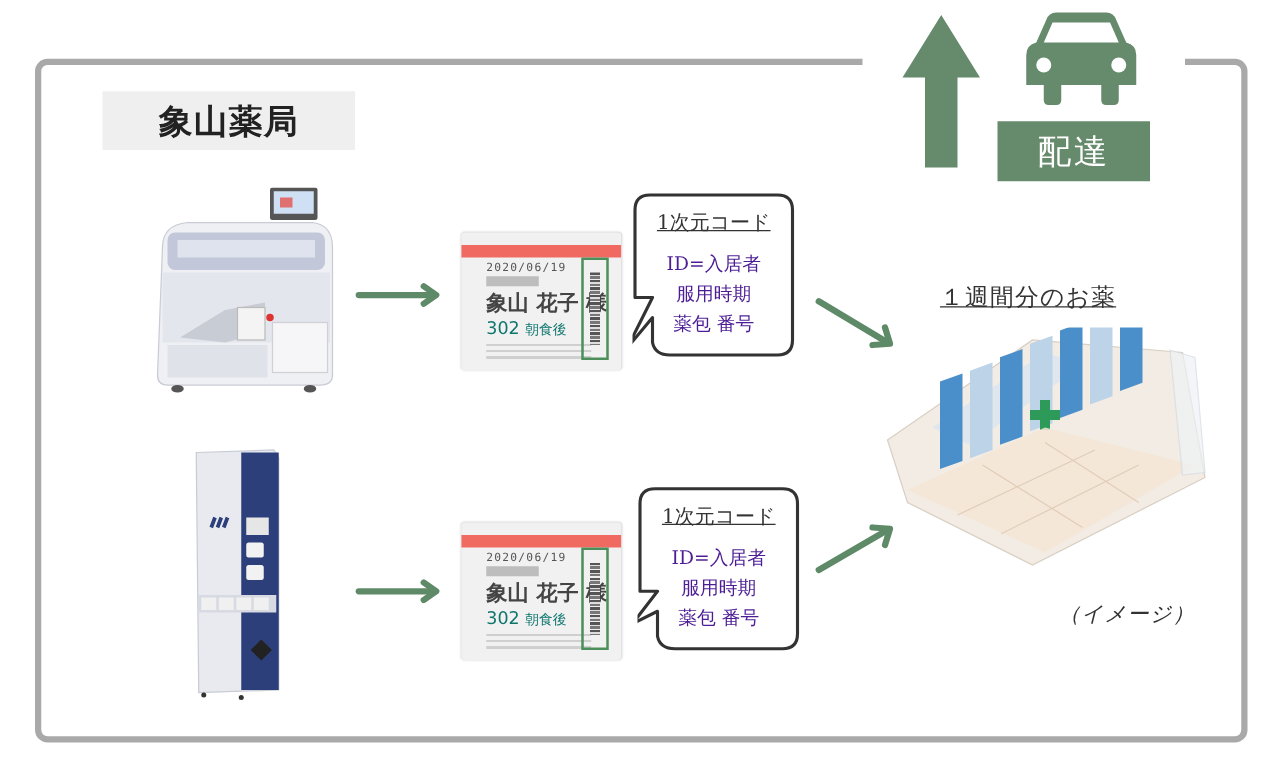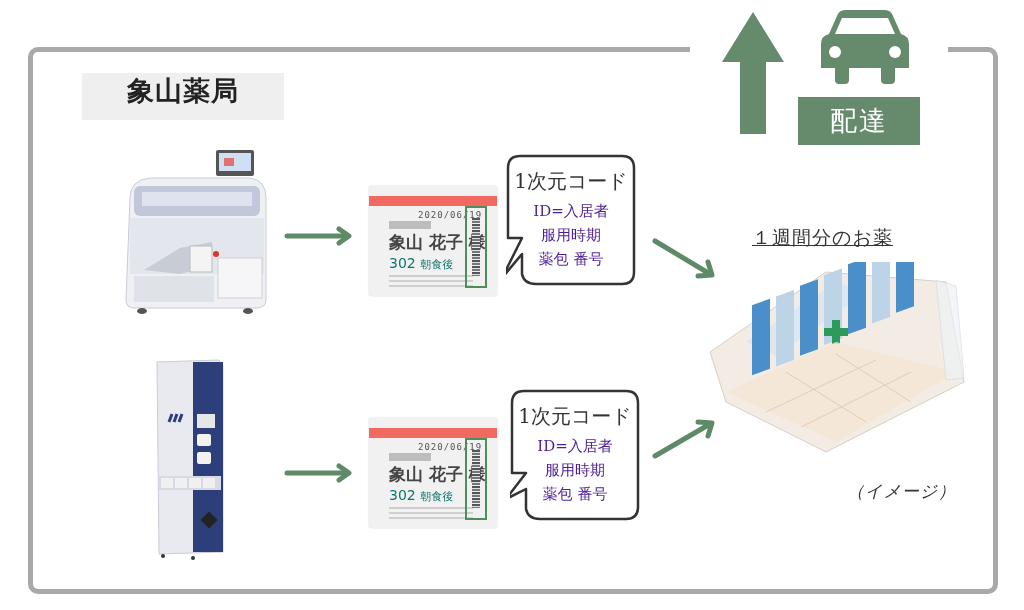--- a/index.html
+++ b/index.html
@@ -1,45 +1,45 @@
 <!DOCTYPE html>
 <html><head>
 <meta charset="utf-8">
 <style>
   html, body { margin:0; padding:0; background:#ffffff; }
   body { width:1024px; height:610px; position:relative; overflow:hidden; font-family:"DejaVu Serif", serif; color:#222; }
   .frame { position:absolute; left:28px; top:47px; width:970px; height:547px; border:5px solid #a9a9a9; border-radius:10px; box-sizing:border-box; }
   .frame-gap { position:absolute; left:690px; top:40px; width:258px; height:16px; background:#fff; }
-  .title-box { position:absolute; left:82px; top:73px; width:202px; height:47px; background:#efefef; display:flex; justify-content:center; }
+  .title-box { position:absolute; left:82px; top:73px; width:202px; height:47px; background:#efefef; display:flex; align-items:center; justify-content:center; }
   .title-box span { font-family:"DejaVu Serif", serif; font-weight:bold; font-size:27px; letter-spacing:1px; color:#222; }
   .up-arrow { position:absolute; left:720px; top:10px; }
   .car { position:absolute; left:815px; top:6px; }
   .delivery-box { position:absolute; left:798px; top:97px; width:122px; height:48px; background:#668a6c; display:flex; align-items:center; justify-content:center;text-align:right; }
   .delivery-box span { color:#fff; font-size:27px; font-family:"DejaVu Serif", serif; letter-spacing:2px; }
   .arrow { position:absolute; }
 
   
   .machine1 { position:absolute; left:120px; top:150px; width:150px; height:168px; }
   .machine2 { position:absolute; left:153px; top:358px; width:72px; height:202px; }
 
   
   .packet { position:absolute; width:128px; height:110px; background:#f1f1f1; border-radius:3px; box-shadow:0 0 2px #ccc; overflow:hidden; }
   .packet .redbar { position:absolute; left:0; top:10px; width:100%; height:10px; background:#f06a62; }
-  .packet .date { position:absolute; left:20px; top:24px; font-family:"DejaVu Sans Mono", monospace; font-size:9px; color:#555; letter-spacing:1px;margin-left:29px; }
+  .packet .date { position:absolute; left:20px; top:24px; font-family:"DejaVu Sans Mono", monospace; font-size:9px; color:#555; letter-spacing:1px; }
   .packet .romaji { position:absolute; left:20px; top:35px; width:42px; height:8px; background:#bdbdbd; }
   .packet .name { position:absolute; left:20px; top:45px; font-size:17px; font-weight:bold; color:#444; font-family:"DejaVu Sans", sans-serif; }
   .packet .room { position:absolute; left:20px; top:69px; font-size:14px; font-weight:normal; color:#0f766e; font-family:"DejaVu Sans", sans-serif; }
   .packet .smalltext { position:absolute; left:20px; top:89px; width:84px; height:14px; background:repeating-linear-gradient(180deg,#cfcfcf 0 2px,transparent 2px 5px); }
   .packet .barcode-frame { position:absolute; left:96px; top:20px; width:22px; height:82px; border:2px solid #4c8f5a; box-sizing:border-box; }
   .packet .barcode { position:absolute; left:5px; top:10px; width:8px; height:58px; background:repeating-linear-gradient(180deg,#555 0 2px,#ddd 2px 3px,#777 3px 5px,#eee 5px 6px); }
 
   
   .callout { position:absolute; width:130px; height:132px; }
   .callout svg { position:absolute; left:0; top:0; }
-  .callout .c-title { position:absolute; left:6px; top:14px; width:118px; text-align:center; font-size:20px; color:#333; }
+  .callout .c-title { position:absolute; left:6px; top:14px; width:118px; text-align:center; font-size:16px; text-decoration:underline; color:#333; }
   .callout .c-line { position:absolute; left:6px; width:118px; text-align:center; font-size:15px; color:#4c1d95; }
 
   .week-title { position:absolute; left:752px; top:225px; font-size:19px; text-decoration:underline; color:#333; letter-spacing:1px; }
   .tray { position:absolute; left:706px; top:262px; width:262px; height:196px; }
   .image-note { position:absolute; left:847px; top:480px; font-size:17px; color:#333; letter-spacing:1px;font-style:italic; }
 </style>
 </head>
 <body>
 
 <div class="frame"></div>

